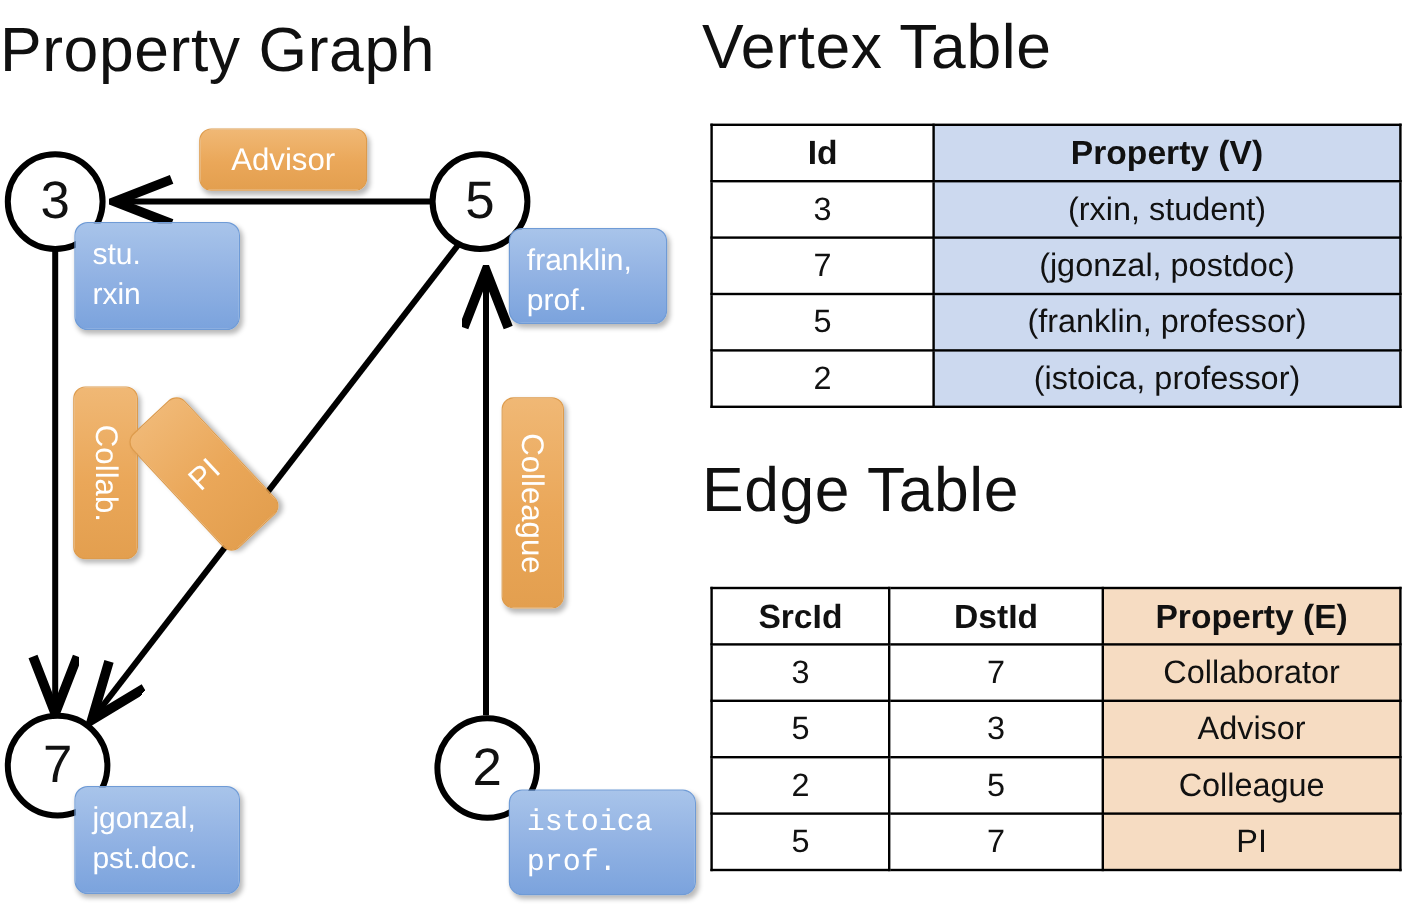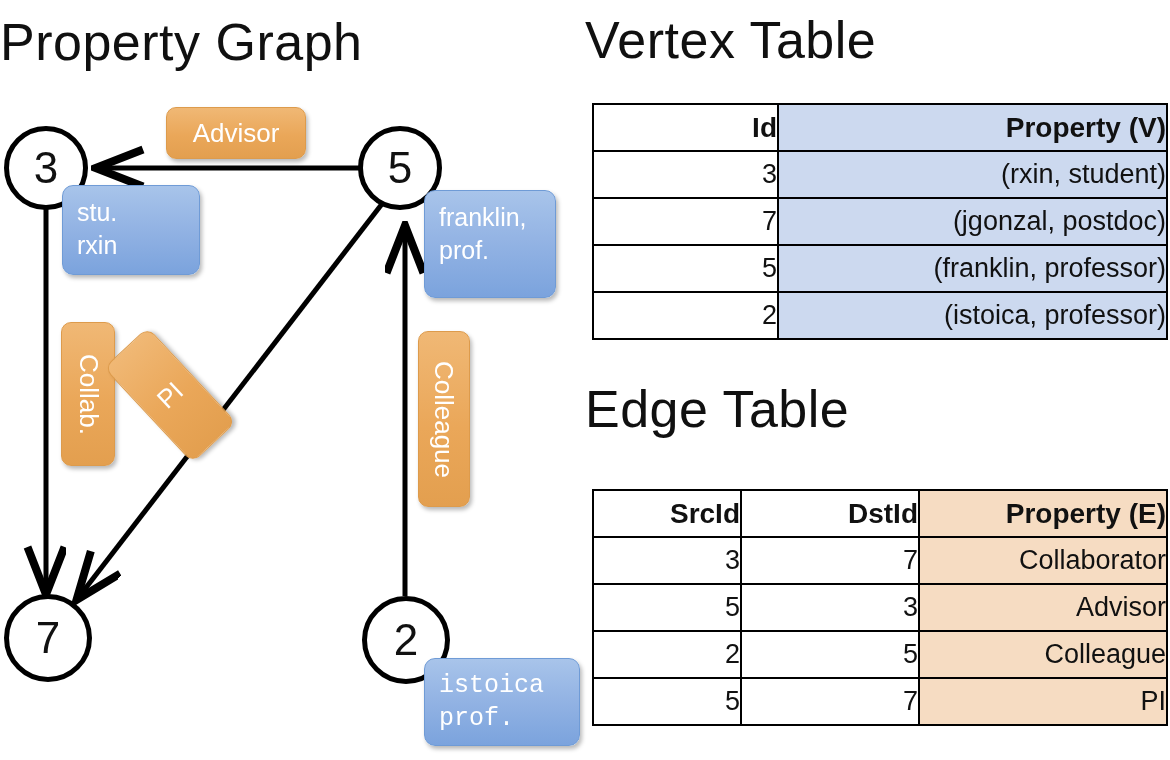--- a/index.html
+++ b/index.html
@@ -93,21 +93,21 @@
 
   
   .data-table {
     position: absolute;
     border-collapse: collapse;
     table-layout: fixed;
     font-family: "Liberation Sans", sans-serif;
   }
   .data-table td, .data-table th {
     border: 2px solid #000;
-    text-align: right;
+    text-align: center;
     font-weight: 300;
     font-size: 27px;
     color: #111;
     padding: 0;
     height: 45px;
   }
   .data-table th {
     font-weight: bold;
     font-size: 28px;
   }
@@ -159,23 +159,27 @@
     <span>7</span>
   </div>
   <div class="node-circle" style="left:362px; top:596px; width:88px; height:88px;">
     <span>2</span>
   </div>
 
   <div class="prop-box" style="left:62px; top:185px; width:138px; height:90px;">
     <div>stu.</div>
     <div>rxin</div>
   </div>
-  <div class="prop-box" style="left:424px; top:190px; width:132px; height:108px;">
+  <div class="prop-box" style="left:424px; top:190px; width:132px; height:80px;">
     <div>franklin,</div>
     <div>prof.</div>
+  </div>
+  <div class="prop-box" style="left:62px; top:655px; width:138px; height:90px;">
+    <div>jgonzal,</div>
+    <div>pst.doc.</div>
   </div>
   <div class="prop-box" style="left:424px; top:658px; width:156px; height:88px;font-family:Liberation Mono, monospace;">
     <div>istoica</div>
     <div>prof.</div>
   </div>
 
   <div class="edge-label" style="left:166px; top:107px; width:140px; height:52px;">
     <span>Advisor</span>
   </div>
   <div class="edge-label vert" style="left:61px; top:322px; width:54px; height:144px;">

